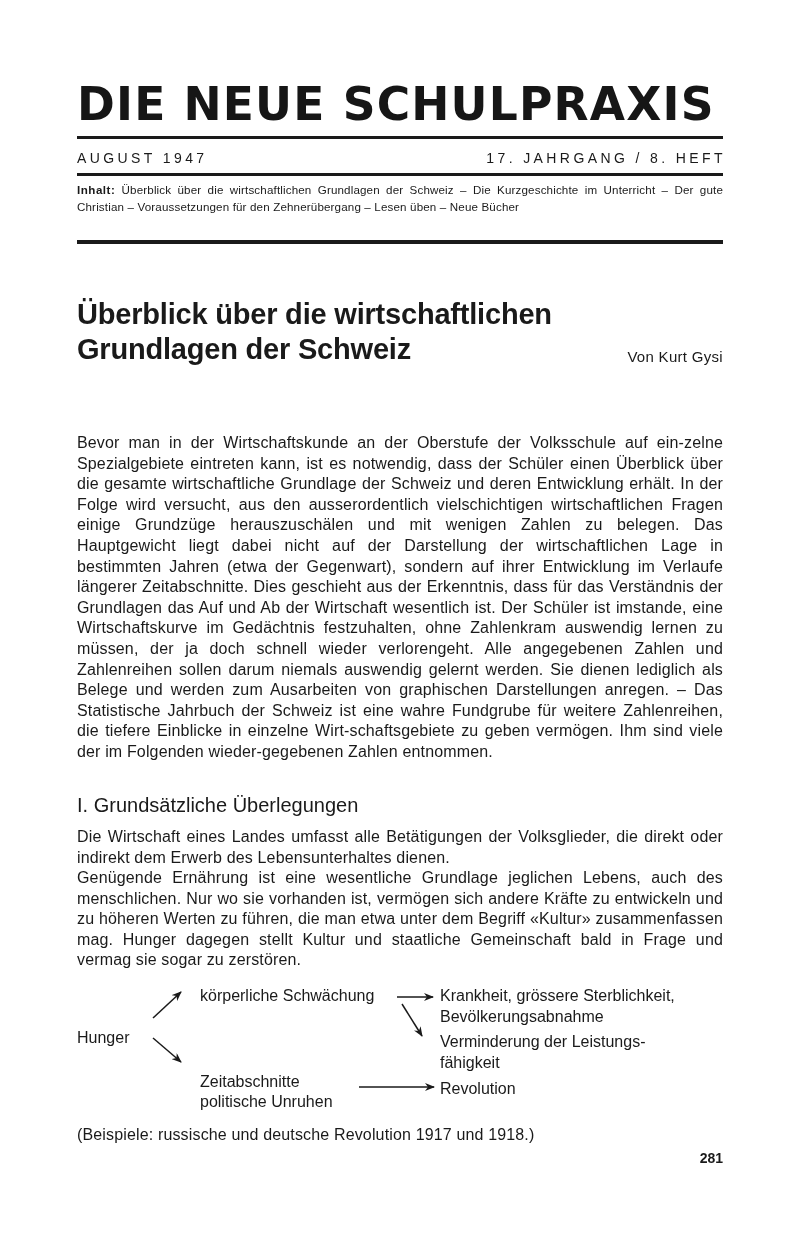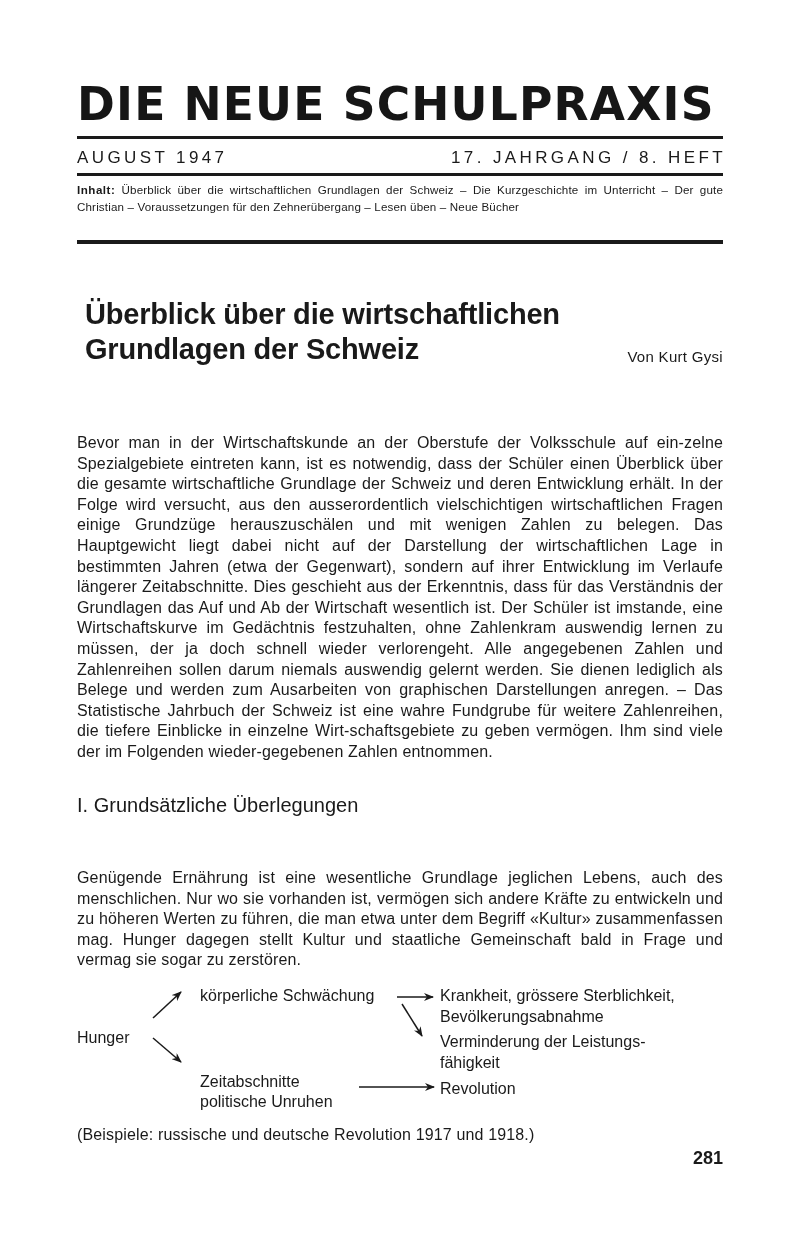--- a/index.html
+++ b/index.html
@@ -3,37 +3,37 @@
   <meta charset="utf-8">
   <style>
     html, body { margin: 0; padding: 0; background: #ffffff; }
     body { width: 800px; height: 1251px; position: relative; overflow: hidden; color: #1a1a1a; font-family: "Liberation Sans", sans-serif; }
     .page { position: absolute; left: 77px; top: 0; width: 646px; height: 1088px; }
     .masthead { position: absolute; left: 0; top: 74px; width: 646px; font-family: "DejaVu Sans", sans-serif; font-weight: bold; font-size: 47px; letter-spacing: 1.2px; line-height: 60px; white-space: nowrap; color: #161616; transform: scaleX(0.97); transform-origin: left center; }
     .rule { position: absolute; left: 0; width: 646px; background: #1a1a1a; }
     .rule-1 { top: 136px; height: 3px; }
     .rule-2 { top: 173px; height: 3px; }
     .rule-3 { top: 240px; height: 4px; }
-    .issue-row { position: absolute; left: 0; top: 149px; width: 646px; height: 18px; font-size: 17px; letter-spacing: 3.4px; line-height: 18px; }
+    .issue-row { position: absolute; left: 0; top: 149px; width: 646px; height: 18px; font-size: 14px; letter-spacing: 3.4px; line-height: 18px; }
     .issue-left { position: absolute; left: 0; top: 0; }
     .issue-right { position: absolute; right: -3px; top: 0; }
     .contents { position: absolute; left: 0; top: 181px; width: 646px; font-size: 11.6px; line-height: 17px; text-align: justify; letter-spacing: 0.15px; }
     .contents b { font-weight: bold; letter-spacing: 0.5px; }
-    .art-title { position: absolute; left: 0; top: 297px; width: 646px; font-weight: bold; font-size: 29px; line-height: 35px; letter-spacing: -0.2px; margin-left: 8px; }
+    .art-title { position: absolute; left: 0; top: 297px; width: 646px; font-weight: bold; font-size: 29px; line-height: 35px; letter-spacing: -0.2px; }
     .byline { position: absolute; right: 0; top: 348px; font-size: 15px; line-height: 18px; letter-spacing: 0.3px; }
     .para { position: absolute; left: 0; width: 646px; font-size: 16px; line-height: 20.6px; text-align: justify; letter-spacing: 0.15px; }
     .para-1 { top: 389px; margin-top: 44px; }
     .section-head { position: absolute; left: 0; top: 792px; font-weight: normal; font-size: 20px; line-height: 26px; }
     .para-2 { top: 827px; }
     .para-3 { top: 868px; }
     .diagram { position: absolute; left: 0; top: 982px; width: 646px; height: 135px; font-size: 16px; line-height: 20px; }
     .dnode { position: absolute; white-space: nowrap; }
     .diagram svg { position: absolute; left: 0; top: 0; }
     .footnote { position: absolute; left: 0; top: 1125px; font-size: 16px; line-height: 20px; letter-spacing: 0.15px; }
-    .page-number { position: absolute; right: 0; top: 1149px; font-weight: bold; font-size: 18px; line-height: 18px; }
+    .page-number { position: absolute; right: 0; top: 1149px; font-weight: bold; font-size: 14px; line-height: 18px; }
   </style>
 </head>
 <body>
 
 <div class="page">
 
   <div class="masthead">DIE NEUE SCHULPRAXIS</div>
   <div class="rule rule-1"></div>
 
   <div class="issue-row">
@@ -47,20 +47,21 @@
 
   <div class="art-title">
     <div>Überblick über die wirtschaftlichen</div>
     <div>Grundlagen der Schweiz</div>
   </div>
   <div class="byline">Von Kurt Gysi</div>
 
   <div class="para para-1">Bevor man in der Wirtschaftskunde an der Oberstufe der Volksschule auf ein-zelne Spezialgebiete eintreten kann, ist es notwendig, dass der Schüler einen Überblick über die gesamte wirtschaftliche Grundlage der Schweiz und deren Entwicklung erhält. In der Folge wird versucht, aus den ausserordentlich vielschichtigen wirtschaftlichen Fragen einige Grundzüge herauszuschälen und mit wenigen Zahlen zu belegen. Das Hauptgewicht liegt dabei nicht auf der Darstellung der wirtschaftlichen Lage in bestimmten Jahren (etwa der Gegenwart), sondern auf ihrer Entwicklung im Verlaufe längerer Zeitabschnitte. Dies geschieht aus der Erkenntnis, dass für das Verständnis der Grundlagen das Auf und Ab der Wirtschaft wesentlich ist. Der Schüler ist imstande, eine Wirtschaftskurve im Gedächtnis festzuhalten, ohne Zahlenkram auswendig lernen zu müssen, der ja doch schnell wieder verlorengeht. Alle angegebenen Zahlen und Zahlenreihen sollen darum niemals auswendig gelernt werden. Sie dienen lediglich als Belege und werden zum Ausarbeiten von graphischen Darstellungen anregen. – Das Statistische Jahrbuch der Schweiz ist eine wahre Fundgrube für weitere Zahlenreihen, die tiefere Einblicke in einzelne Wirt-schaftsgebiete zu geben vermögen. Ihm sind viele der im Folgenden wieder-gegebenen Zahlen entnommen.</div>
 
   <div class="section-head">I. Grundsätzliche Überlegungen</div>
+  <div class="para para-2">Die Wirtschaft eines Landes umfasst alle Betätigungen der Volksglieder, die direkt oder indirekt dem Erwerb des Lebensunterhaltes dienen.</div>
   <div class="para para-3">Genügende Ernährung ist eine wesentliche Grundlage jeglichen Lebens, auch des menschlichen. Nur wo sie vorhanden ist, vermögen sich andere Kräfte zu entwickeln und zu höheren Werten zu führen, die man etwa unter dem Begriff «Kultur» zusammenfassen mag. Hunger dagegen stellt Kultur und staatliche Gemeinschaft bald in Frage und vermag sie sogar zu zerstören.</div>
 
   <div class="diagram">
     <svg width="646" height="135" viewBox="0 0 646 135">
       <defs>
         <marker id="ah" markerWidth="10" markerHeight="8" refX="9" refY="4" orient="auto" markerUnits="userSpaceOnUse">
           <path d="M0,0 L10,4 L0,8 L3,4 Z" fill="#1a1a1a"></path>
         </marker>
       </defs>
       <line x1="76" y1="36" x2="104" y2="10" stroke="#1a1a1a" stroke-width="1.5" marker-end="url(#ah)"></line>

